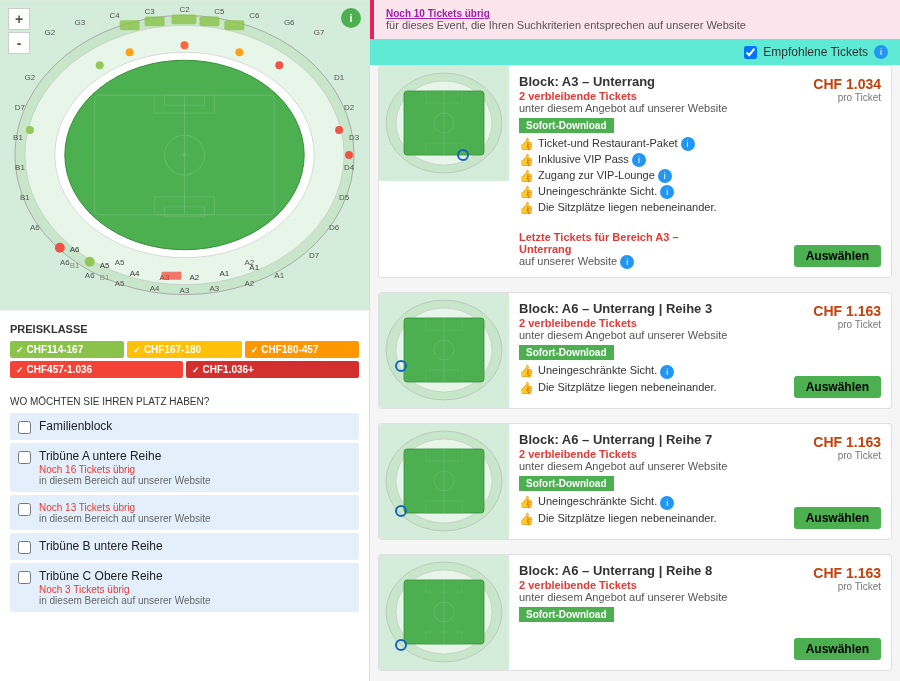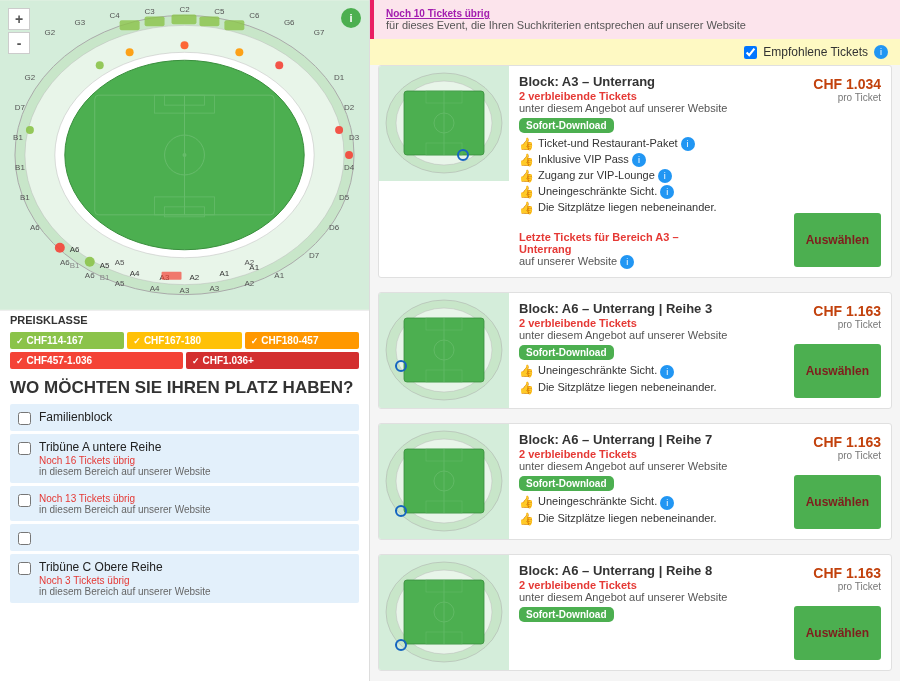--- a/index.html
+++ b/index.html
@@ -65,21 +65,21 @@
     }
 
     
     .stadium-svg {
       width: 100%;
       height: 100%;
     }
 
     
     .preisklasse-section {
-      padding: 3px 10px;
+      padding: 12px 10px;
       background: #fff;
       border-top: 1px solid #eee;
     }
     .preisklasse-title {
       font-size: 11px;
       font-weight: bold;
       color: #333;
       margin-bottom: 6px;
       text-transform: uppercase;
     }
@@ -112,22 +112,22 @@
     .price-dark-red { background: #d32f2f; }
 
     
     .wo-section {
       padding: 6px 10px;
       background: #fff;
       flex: 1;
       overflow-y: auto;
     }
     .wo-title {
-      font-size: 17px;
-      font-weight: bold;
+      font-size: 10px;
+      font-weight: normal;
       color: #333;
       text-transform: uppercase;
       margin-bottom: 6px;
     }
     .wo-item {
       display: flex;
       align-items: flex-start;
       padding: 6px 8px;
       background: #e3f0fb;
       margin-bottom: 3px;
@@ -164,21 +164,21 @@
       font-size: 10px;
       text-decoration: underline;
     }
     .alert-banner .alert-sub { color: #555; font-size: 11px; }
 
     .filter-bar {
       display: flex;
       align-items: center;
       justify-content: flex-end;
       padding: 6px 12px;
-      background: #fef9c3;
+      background: #5eead4;
       gap: 6px;
     }
     .filter-bar label { font-size: 12px; color: #333; display: flex; align-items: center; gap: 4px; }
     .info-circle {
       width: 14px; height: 14px;
       background: #2196f3;
       border-radius: 50%;
       color: #fff;
       font-size: 9px;
       display: inline-flex;
@@ -251,21 +251,21 @@
       margin-bottom: 4px;
     }
 
     .sofort-badge {
       display: inline-block;
       background: #4caf50;
       color: #fff;
       font-size: 10px;
       font-weight: bold;
       padding: 2px 7px;
-      border-radius: 5px;
+      border-radius: 0;
       margin-bottom: 4px;
     }
 
     .ticket-feature {
       display: flex;
       align-items: flex-start;
       gap: 4px;
       font-size: 11px;
       color: #333;
       margin-bottom: 2px;
@@ -299,23 +299,23 @@
       text-align: right;
     }
     .ticket-price-label {
       font-size: 10px;
       color: #777;
       text-align: right;
     }
 
     .select-btn {
       background: #4caf50;
-      color: #7f1d1d;
+      color: #000000;
       border: none;
-      padding: 20px 12px;
+      padding: 4px 12px;
       font-size: 12px;
       font-weight: bold;
       border-radius: 3px;
       cursor: pointer;
       white-space: nowrap;
     }
 
     ::-webkit-scrollbar { width: 6px; }
     ::-webkit-scrollbar-thumb { background: #ccc; border-radius: 3px; }
   </style>
@@ -478,20 +478,23 @@
       <div class="wo-item-content">
         <div class="wo-item-sub">
           <span>Noch 13 Tickets übrig</span>
           <br>in diesem Bereich auf unserer Website
         </div>
       </div>
     </div>
 
     <div class="wo-item">
       <input type="checkbox" style="">
+      <div class="wo-item-content">
+        <div class="wo-item-label">Tribüne B untere Reihe</div>
+      </div>
     </div>
 
     <div class="wo-item">
       <input type="checkbox" style="">
       <div class="wo-item-content">
         <div class="wo-item-label">Tribüne C Obere Reihe</div>
         <div class="wo-item-sub">
           <span>Noch 3 Tickets übrig</span>
           <br>in diesem Bereich auf unserer Website
         </div>

